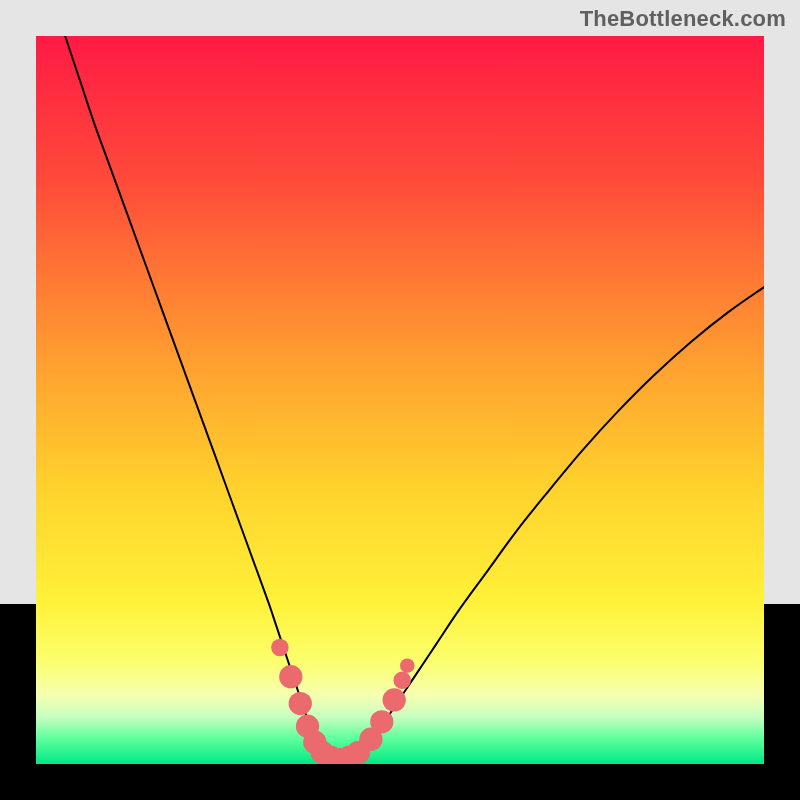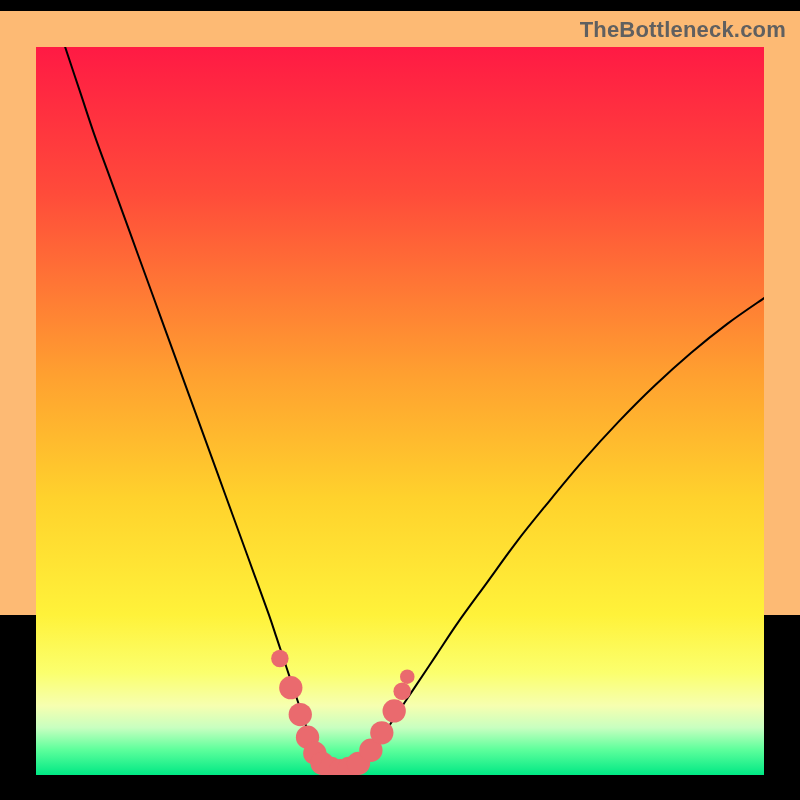--- a/index.html
+++ b/index.html
@@ -7,24 +7,24 @@
     padding: 0;
     width: 800px;
     height: 800px;
     background: #000;
     overflow: hidden;
     font-family: Arial, Helvetica, sans-serif;
   }
   .frame {
     position: absolute;
     left: 0;
-    top: 11px;
+    top: 0;
     width: 800px;
     height: 604px;
-    background: #fdba74;
+    background: #e5e5e5;
   }
   .plot {
     position: absolute;
     left: 36px;
     top: 36px;
     width: 728px;
     height: 728px;
     overflow: hidden;
   }
   .gradient {

